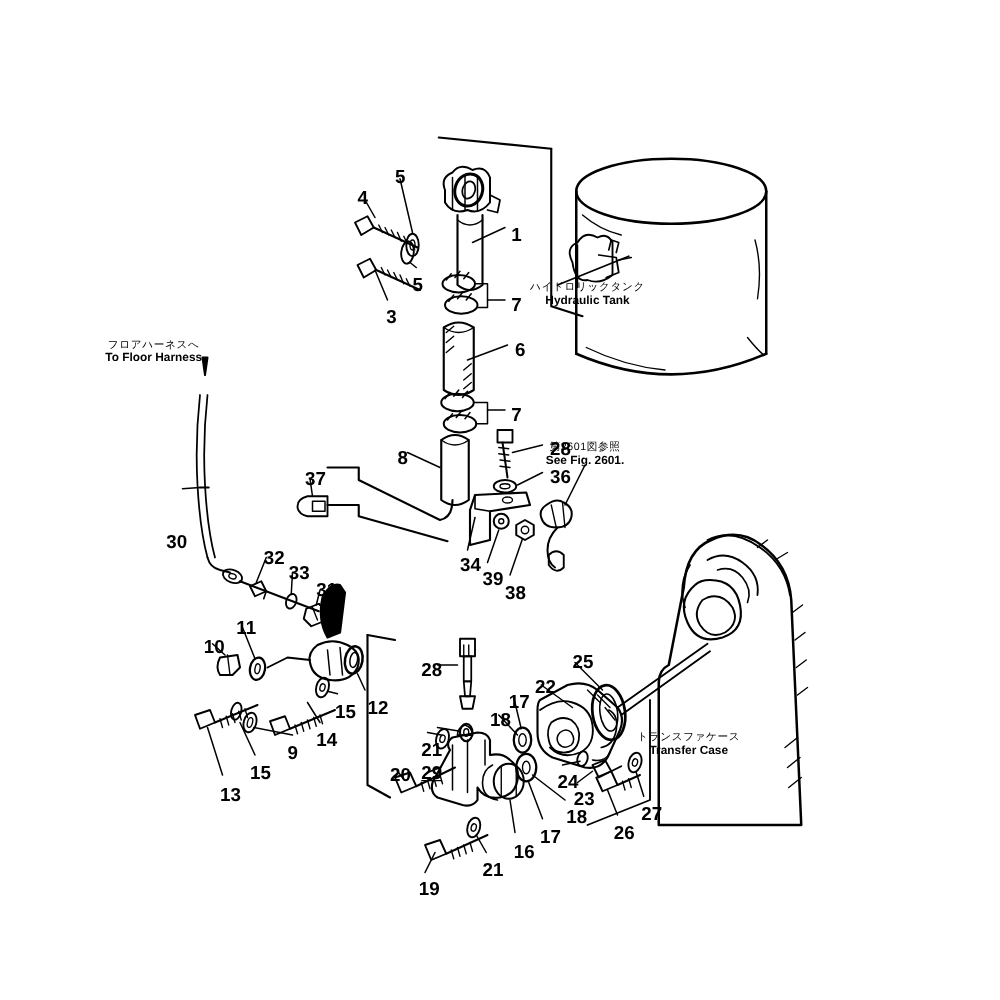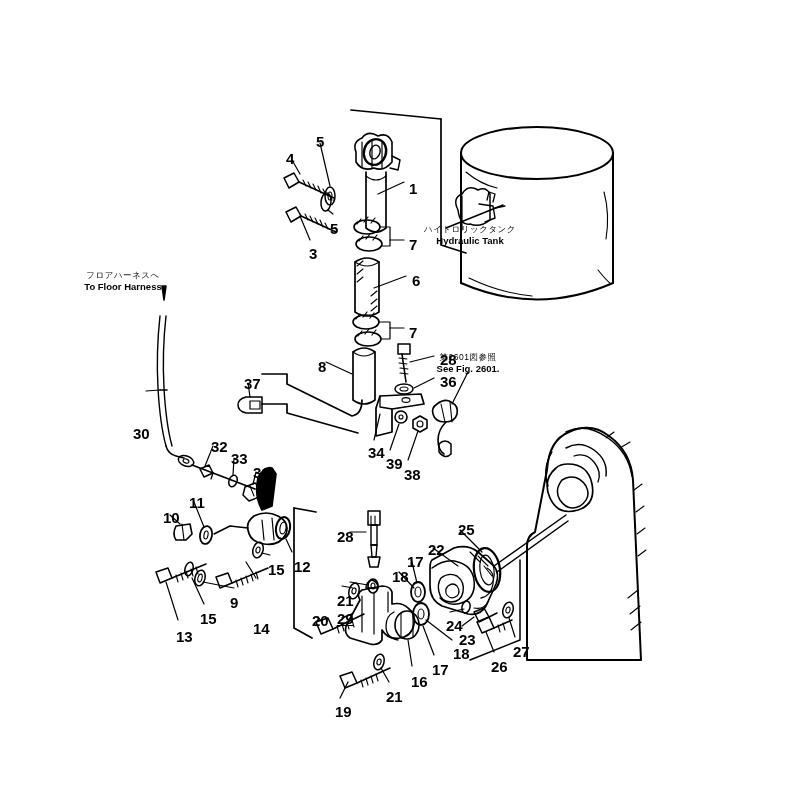--- a/index.html
+++ b/index.html
@@ -407,37 +407,41 @@
   <div class="en">Hydraulic Tank</div>
 </div>
 <div class="cap" id="cap1" style="left: 63px; top: 270px; width: 120px;">
   <div class="jp">フロアハーネスへ</div>
   <div class="en">To Floor Harness</div>
 </div>
 <div class="cap" id="cap2" style="left: 408px; top: 352px; width: 120px;">
   <div class="jp">第2601図参照</div>
   <div class="en">See Fig. 2601.</div>
 </div>
+<div class="cap" id="cap3" style="left: 491px; top: 584px; width: 120px;">
+  <div class="jp">トランスファケース</div>
+  <div class="en">Transfer Case</div>
+</div>
 
 <div id="callout-layer">
       <div class="num" style="left: 409px; top: 180px;">1</div>
       <div class="num" style="left: 309px; top: 245px;">3</div>
       <div class="num" style="left: 286px; top: 150px;">4</div>
       <div class="num" style="left: 316px; top: 133px;">5</div>
       <div class="num" style="left: 330px; top: 220px;">5</div>
       <div class="num" style="left: 412px; top: 272px;">6</div>
       <div class="num" style="left: 409px; top: 236px;">7</div>
       <div class="num" style="left: 409px; top: 324px;">7</div>
       <div class="num" style="left: 318px; top: 358px;">8</div>
       <div class="num" style="left: 230px; top: 594px;">9</div>
       <div class="num" style="left: 163px; top: 509px;">10</div>
       <div class="num" style="left: 189px; top: 494px;">11</div>
       <div class="num" style="left: 294px; top: 558px;">12</div>
       <div class="num" style="left: 176px; top: 628px;">13</div>
-      <div class="num" style="left: 253px; top: 584px; margin-top: 36px;">14</div>
+      <div class="num" style="left: 253px; top: 584px;">14</div>
       <div class="num" style="left: 200px; top: 610px;">15</div>
       <div class="num" style="left: 268px; top: 561px;">15</div>
       <div class="num" style="left: 411px; top: 673px;">16</div>
       <div class="num" style="left: 407px; top: 553px;">17</div>
       <div class="num" style="left: 432px; top: 661px;">17</div>
       <div class="num" style="left: 392px; top: 568px;">18</div>
       <div class="num" style="left: 453px; top: 645px;">18</div>
       <div class="num" style="left: 335px; top: 703px;">19</div>
       <div class="num" style="left: 312px; top: 612px;">20</div>
       <div class="num" style="left: 337px; top: 592px;">21</div>

